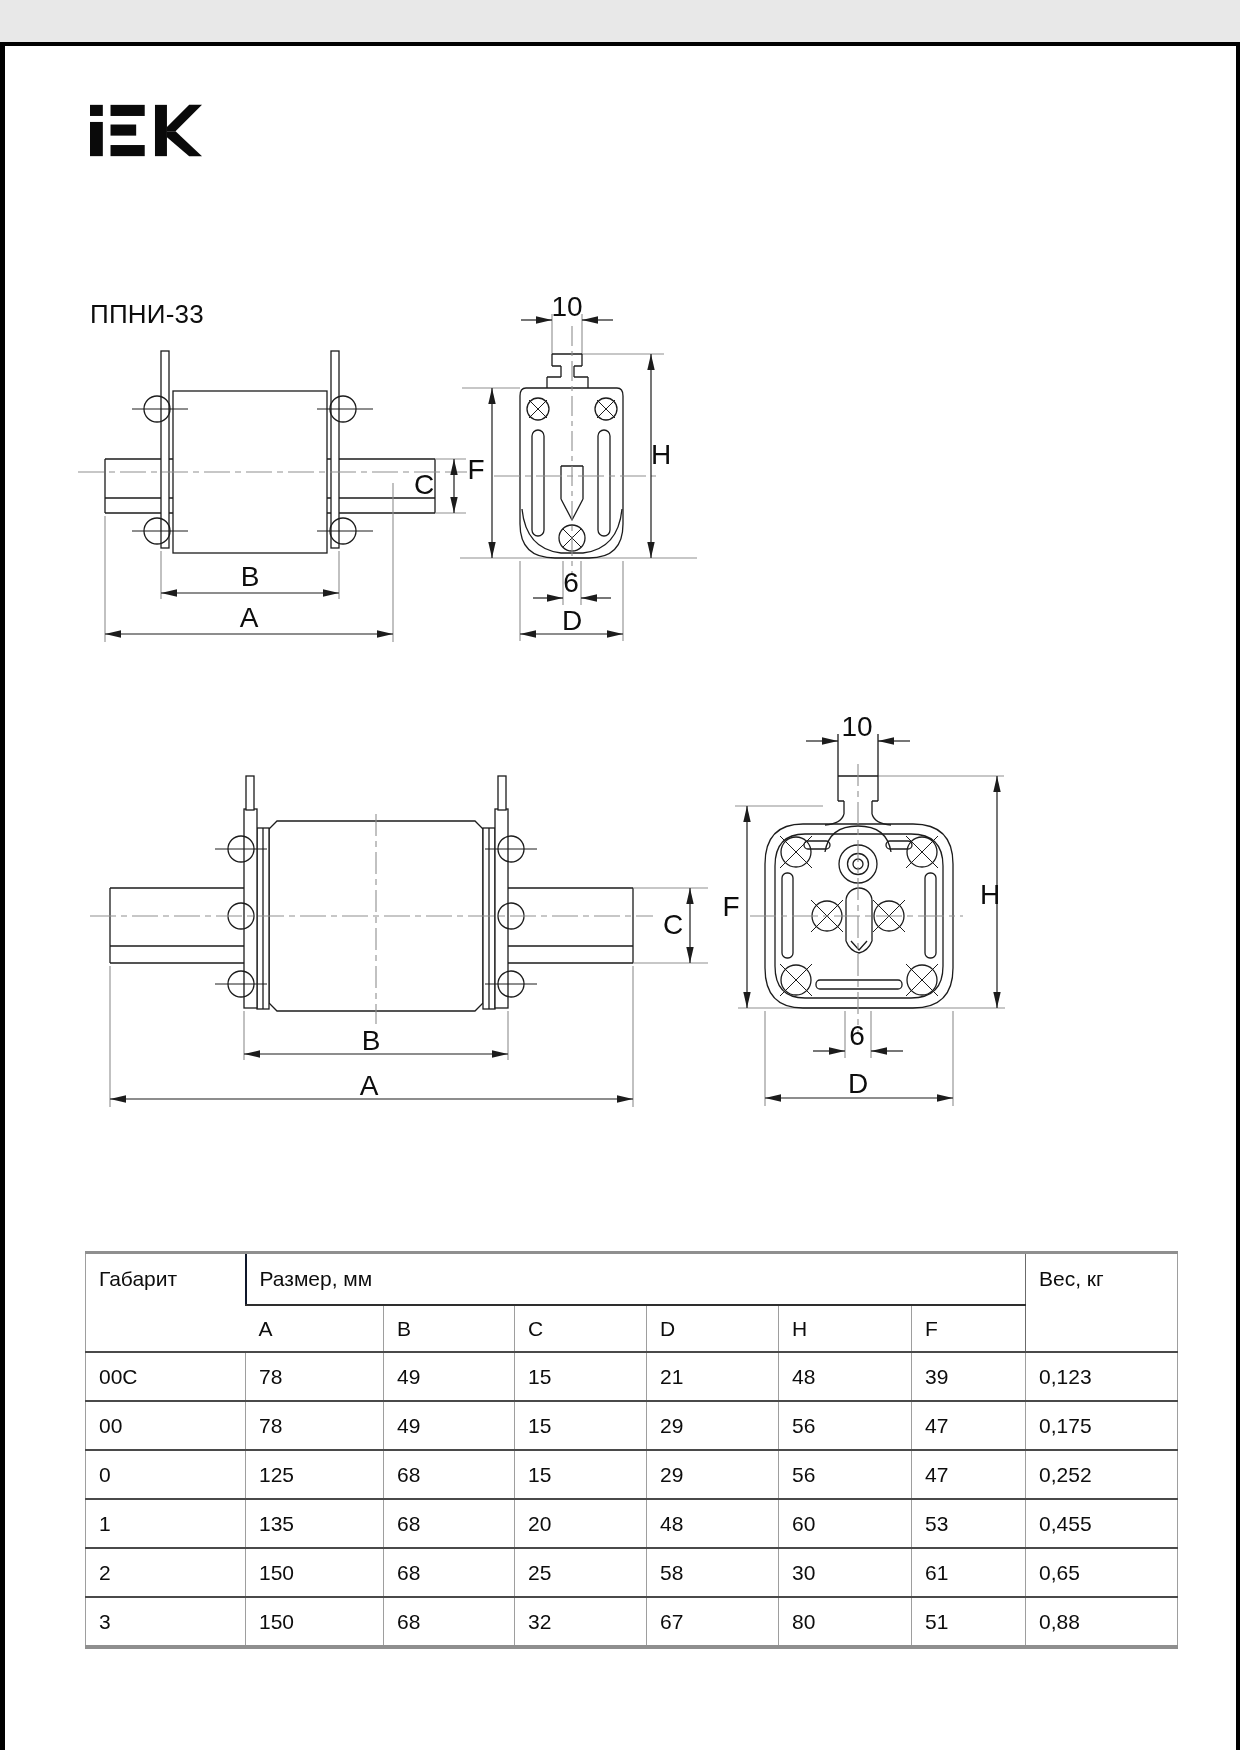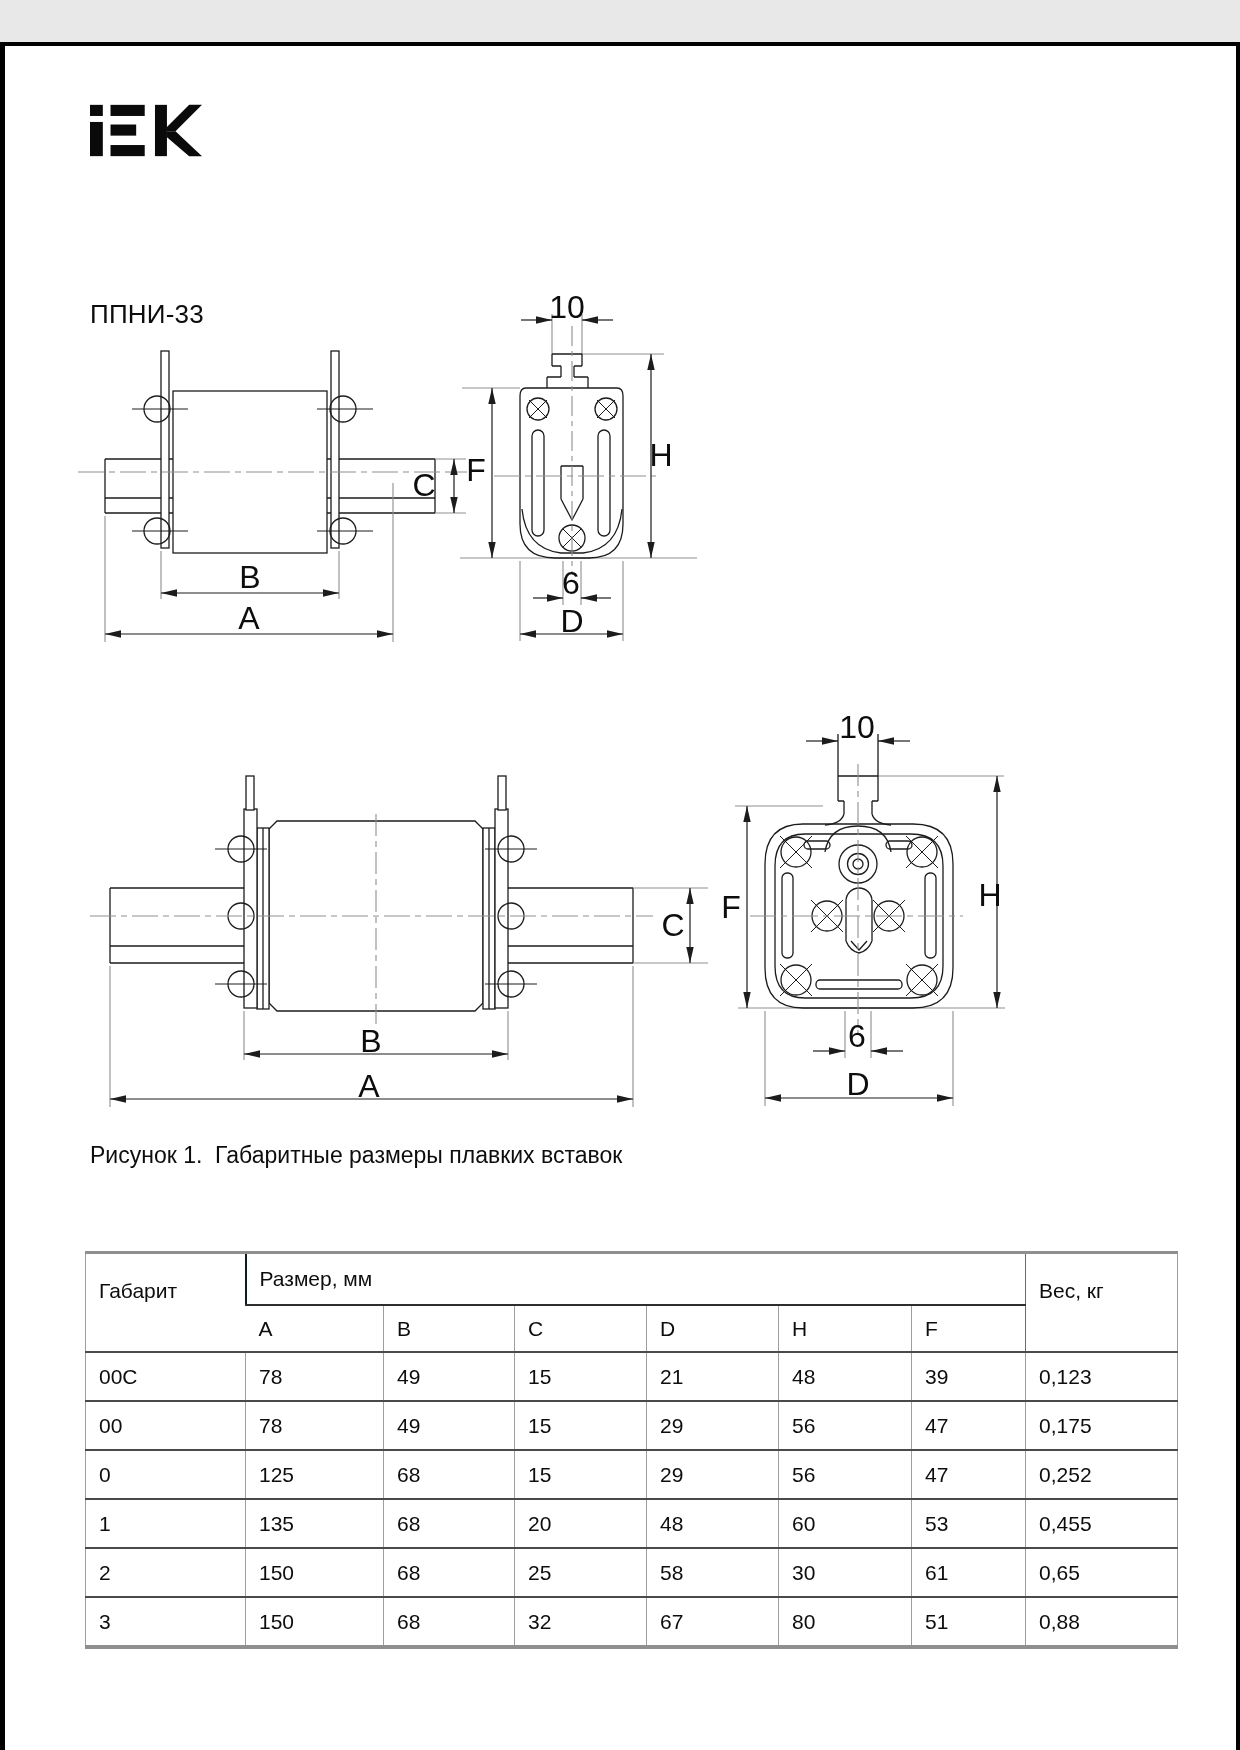--- a/index.html
+++ b/index.html
@@ -19,21 +19,21 @@
   .drawing-title{
     position:absolute;
     font-size:26px;
     color:#0d0d0d;
     letter-spacing:0.2px;
     white-space:pre;
   }
   .dim-label{
     position:absolute;
     transform:translate(-50%,-50%);
-    font-size:32px;
+    font-size:28px;
     color:#0d0d0d;
     white-space:pre;
   }
   .caption{
     position:absolute;
     left:85px;top:1096px;
     font-size:23px;
     color:#0d0d0d;
     white-space:pre;
   }
@@ -54,21 +54,21 @@
     border-right:1px solid #9e9e9e;
   }
   table.dim-table th, table.dim-table td{
     font-weight:normal;
     text-align:left;
     padding:0 0 0 13px;
     overflow:hidden;
     white-space:nowrap;
   }
   tr.hrow1 th{height:50px;vertical-align:middle;}
-  tr.hrow1 th.spanner{vertical-align:top;padding-top:25px;}
+  tr.hrow1 th.spanner{vertical-align:top;padding-top:13px;}
   tr.hrow2 th{height:45px;vertical-align:middle;border-left:1px solid #9e9e9e;}
   tr.hrow2 th:first-child{border-left:none;}
   th.size-group{border-bottom:2px solid #2e2e2e;border-left:2px solid #0f172a;}
   th.weight-col{border-left:1px solid #6b6b6b;}
   tr.datarow td{height:47px;vertical-align:middle;border-top:2px solid #4a4a4a;}
   tr.datarow td + td{border-left:1px solid #9e9e9e;}
   tr.datarow:first-of-type td{border-top:3px solid #2b2b2b;}
 </style>
 </head>
 <body>
@@ -240,21 +240,20 @@
 
   <div class="dim-label" style="left:852px;top:681px;">10</div>
   <div class="dim-label" style="left:366px;top:995px;">B</div>
   <div class="dim-label" style="left:364px;top:1040px;">A</div>
   <div class="dim-label" style="left:668px;top:879px;">C</div>
   <div class="dim-label" style="left:726px;top:861px;">F</div>
   <div class="dim-label" style="left:985px;top:849px;">H</div>
   <div class="dim-label" style="left:852px;top:990px;">6</div>
   <div class="dim-label" style="left:853px;top:1038px;">D</div>
 
-  <div class="caption">Рисунок 1.  Габаритные размеры плавких вставок</div>
 
   <table class="dim-table">
     <colgroup>
       <col style="width:160px">
         <col style="width:138px">
         <col style="width:131px">
       <col style="width:132px">
         <col style="width:132px">
         <col style="width:133px">
       <col style="width:114px">

